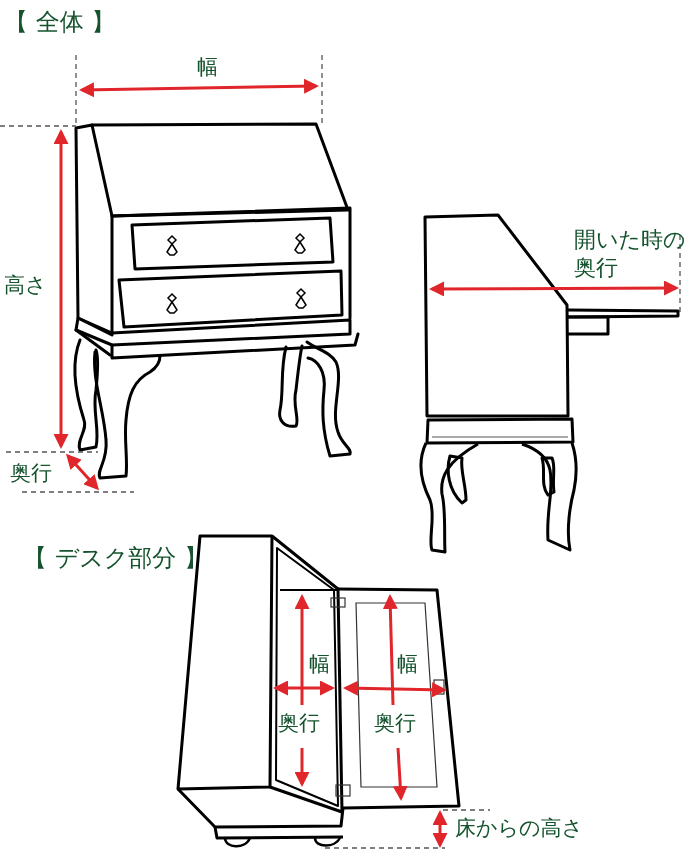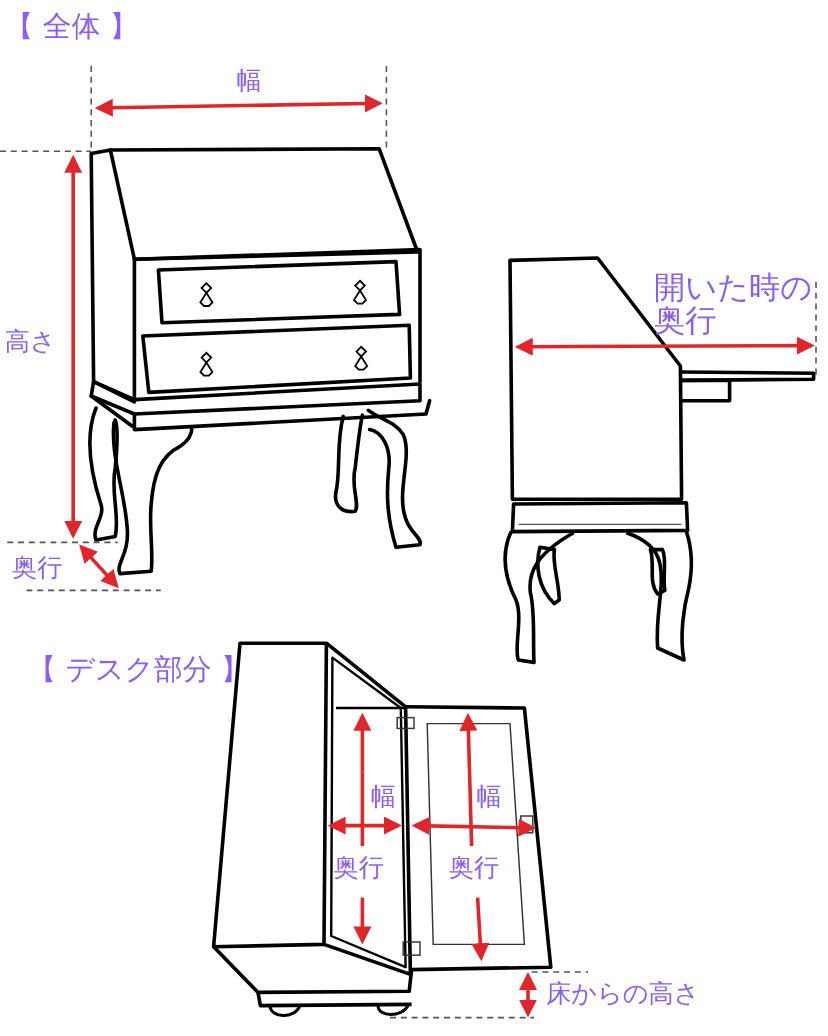--- a/index.html
+++ b/index.html
@@ -1,22 +1,22 @@
 <!DOCTYPE html>
 <html><head>
   <meta charset="utf-8">
   <style>
     html, body { margin: 0; padding: 0; background: #ffffff; }
     body { width: 690px; height: 863px; position: relative; overflow: hidden;
            font-family: "DejaVu Sans", "Liberation Sans", sans-serif; }
     svg.diagram { position: absolute; left: 0; top: 0; }
-    .lbl { position: absolute; color: #8b5cf6; white-space: nowrap; line-height: 1; }
+    .lbl { position: absolute; color: #14532d; white-space: nowrap; line-height: 1; }
     .sec { font-size: 24px; }
     .dim { font-size: 21px; }
-    .dim-lg { font-size: 26px; line-height: 28px; }
+    .dim-lg { font-size: 22px; line-height: 28px; margin-left: 29px; }
   </style>
 </head>
 <body>
 
 <svg class="diagram" width="690" height="863" viewBox="0 0 690 863" xmlns="http://www.w3.org/2000/svg">
   <defs>
     <marker id="ah" viewBox="0 0 10 10" refX="8" refY="5" markerWidth="5" markerHeight="5" orient="auto-start-reverse">
       <path d="M0,0 L10,5 L0,10 z" fill="#e0262a"></path>
     </marker>
   </defs>

